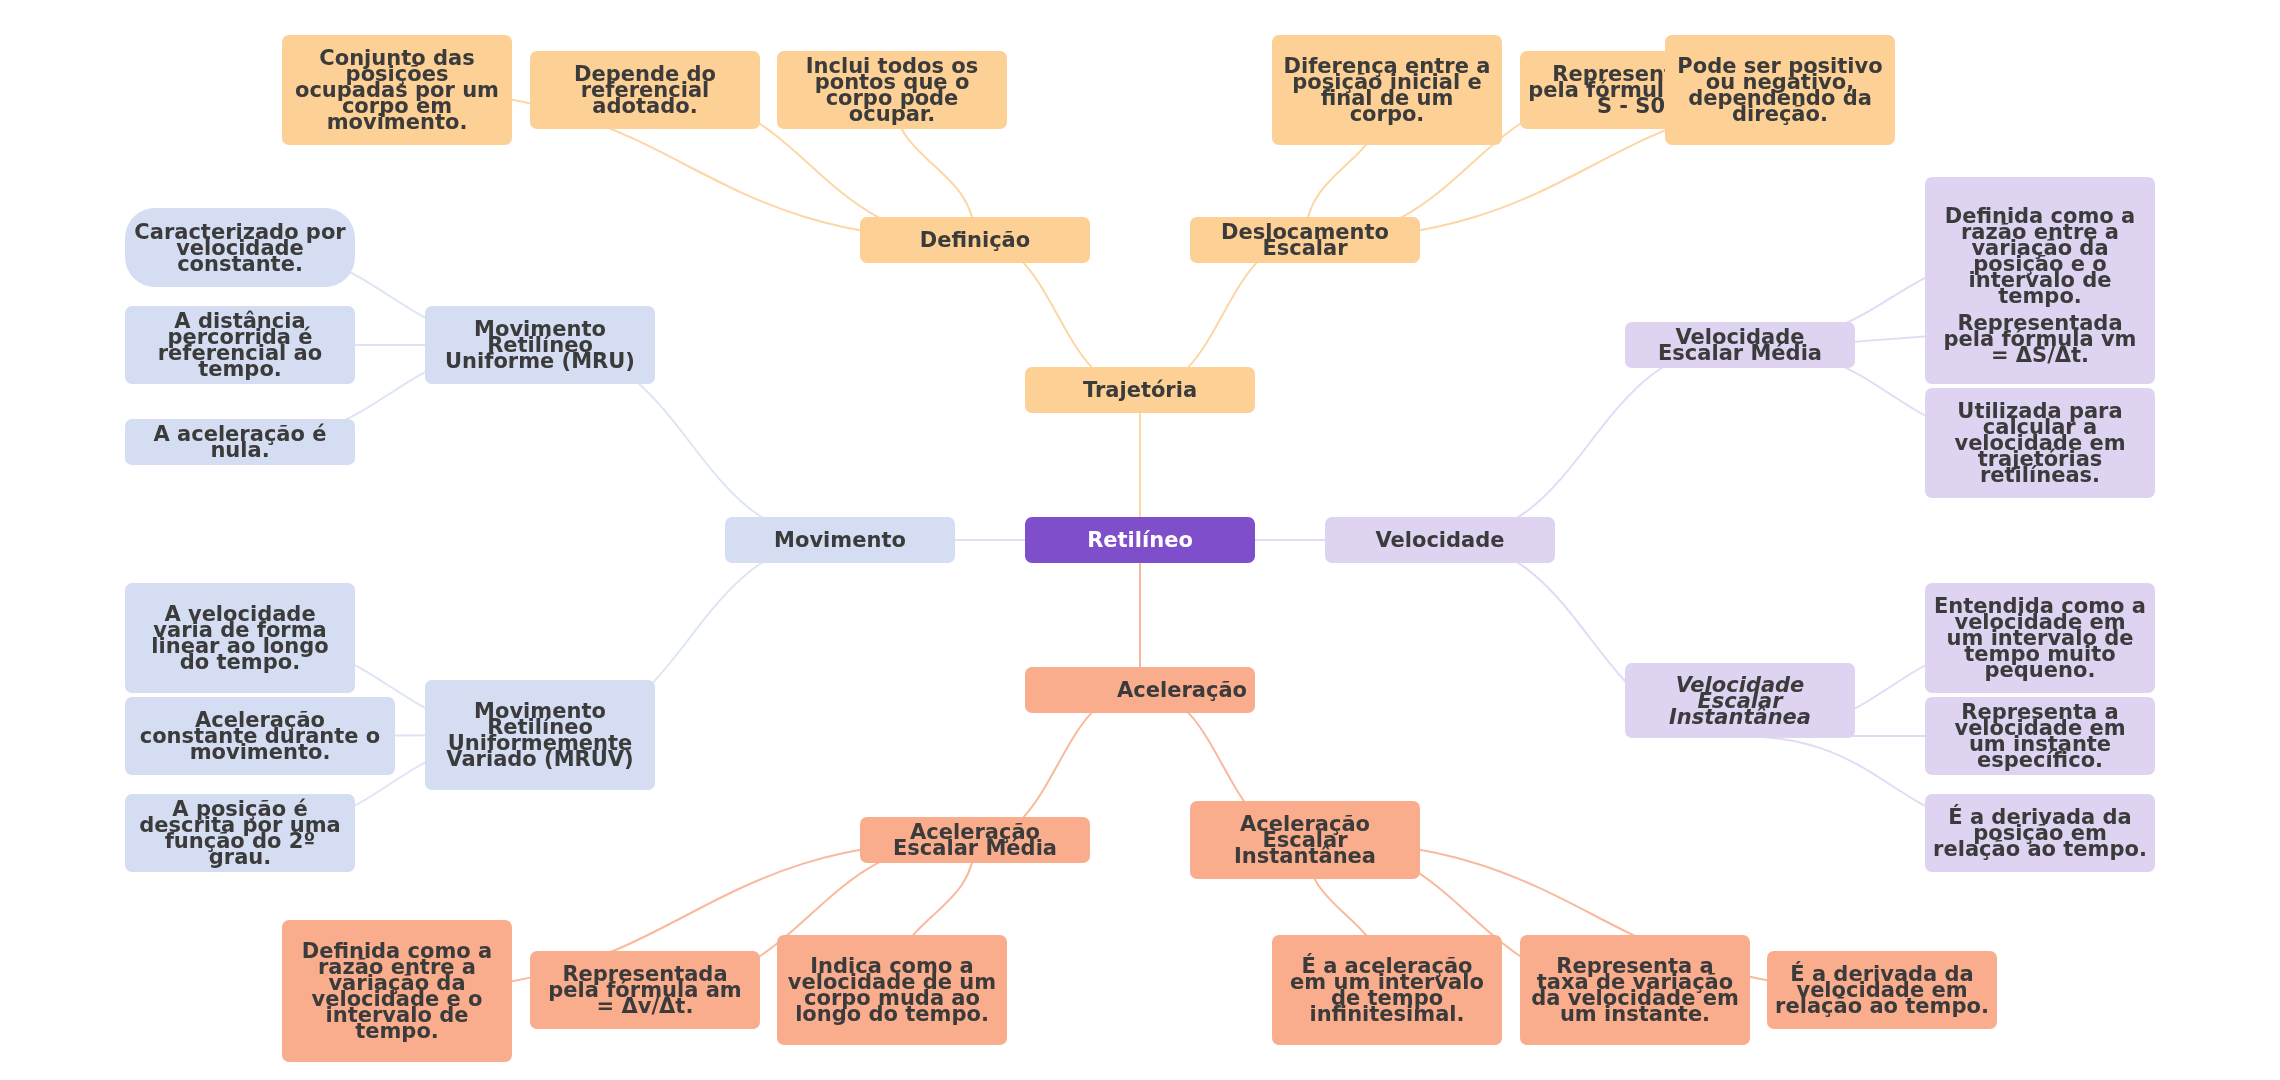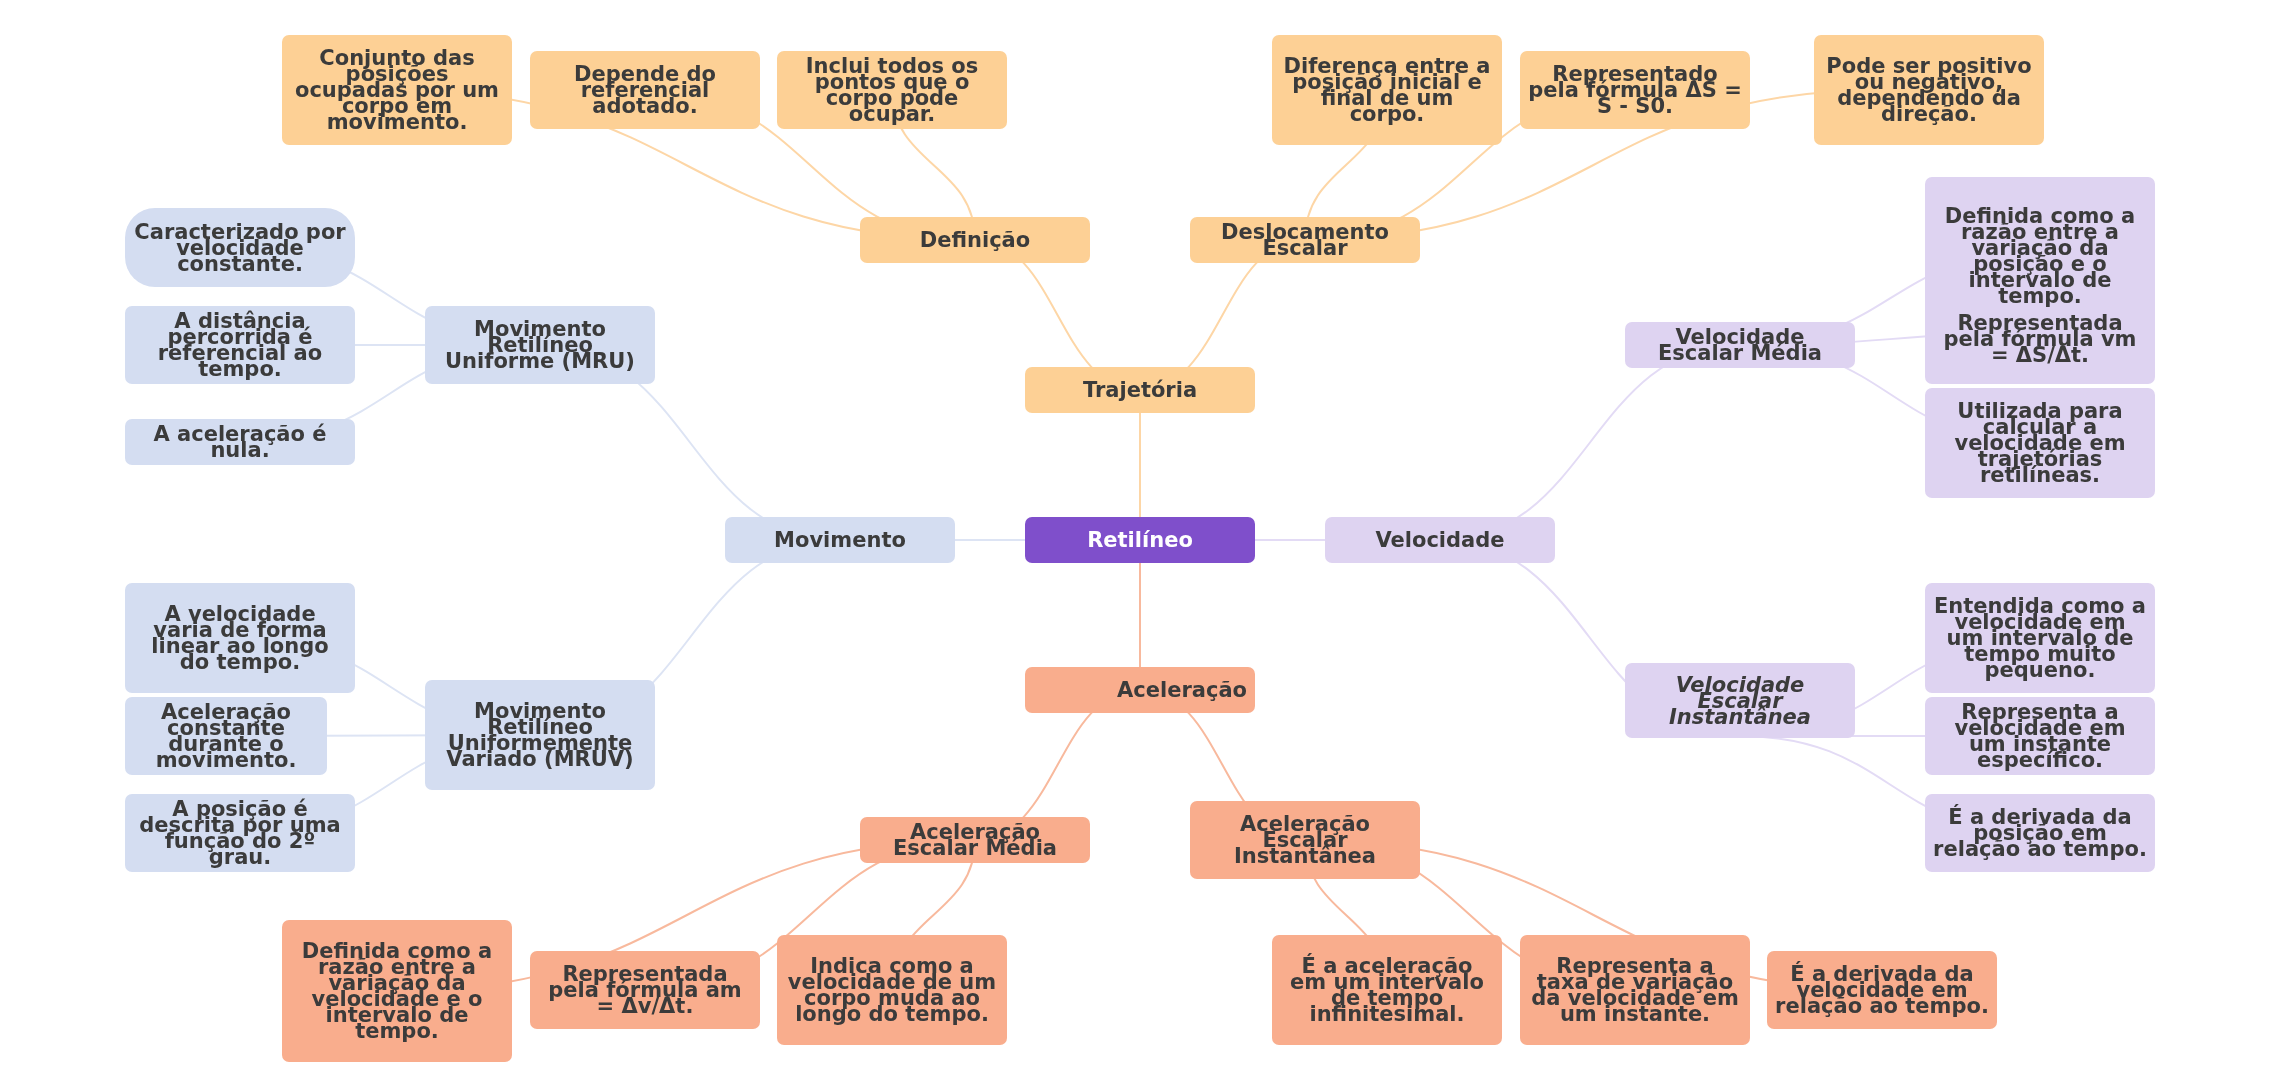--- a/index.html
+++ b/index.html
@@ -91,21 +91,21 @@
   </div>
 <div class="node c-yellow" id="n-def_inclui" style="left:777px;top:51px;width:230px;height:78px;">
   <span>Inclui todos os pontos que o corpo pode ocupar.</span>
   </div>
 <div class="node c-yellow" id="n-desl_diferenca" style="left:1272px;top:35px;width:230px;height:110px;">
   <span>Diferença entre a posição inicial e final de um corpo.</span>
   </div>
 <div class="node c-yellow" id="n-desl_formula" style="left:1520px;top:51px;width:230px;height:78px;">
   <span>Representado pela fórmula ΔS = S - S0.</span>
   </div>
-<div class="node c-yellow" id="n-desl_sinal" style="left:1814px;top:35px;width:230px;height:110px;align-items:flex-end;">
+<div class="node c-yellow" id="n-desl_sinal" style="left:1665px;top:35px;width:230px;height:110px;align-items:flex-end;">
   <span>Pode ser positivo ou negativo, dependendo da direção.</span>
   </div>
 
 <div class="node c-blue" id="n-mru" style="left:425px;top:306px;width:230px;height:78px;">
   <span>Movimento Retilíneo Uniforme (MRU)</span>
   </div>
 <div class="node c-blue" id="n-mru_1" style="left:125px;top:208px;width:230px;height:79px;border-radius:30px;">
   <span>Caracterizado por velocidade constante.</span>
   </div>
 <div class="node c-blue" id="n-mru_2" style="left:125px;top:306px;width:230px;height:78px;">
@@ -113,21 +113,21 @@
   </div>
 <div class="node c-blue" id="n-mru_3" style="left:125px;top:419px;width:230px;height:46px;">
   <span>A aceleração é nula.</span>
   </div>
 <div class="node c-blue" id="n-mruv" style="left:425px;top:680px;width:230px;height:110px;">
   <span>Movimento Retilíneo Uniformemente Variado (MRUV)</span>
   </div>
 <div class="node c-blue" id="n-mruv_1" style="left:125px;top:583px;width:230px;height:110px;">
   <span>A velocidade varia de forma linear ao longo do tempo.</span>
   </div>
-<div class="node c-blue" id="n-mruv_2" style="left:125px;top:697px;width:202px;height:78px;">
+<div class="node c-blue" id="n-mruv_2" style="left:125px;top:697px;width:270px;height:78px;">
   <span>Aceleração constante durante o movimento.</span>
   </div>
 <div class="node c-blue" id="n-mruv_3" style="left:125px;top:794px;width:230px;height:78px;">
   <span>A posição é descrita por uma função do 2º grau.</span>
   </div>
 
 <div class="node c-purple" id="n-vem" style="left:1625px;top:322px;width:230px;height:46px;">
   <span>Velocidade Escalar Média</span>
   </div>
 <div class="node c-purple tall-split" id="n-vem_box" style="left:1925px;top:177px;width:230px;height:207px;padding-top:26px;padding-bottom:16px;">

